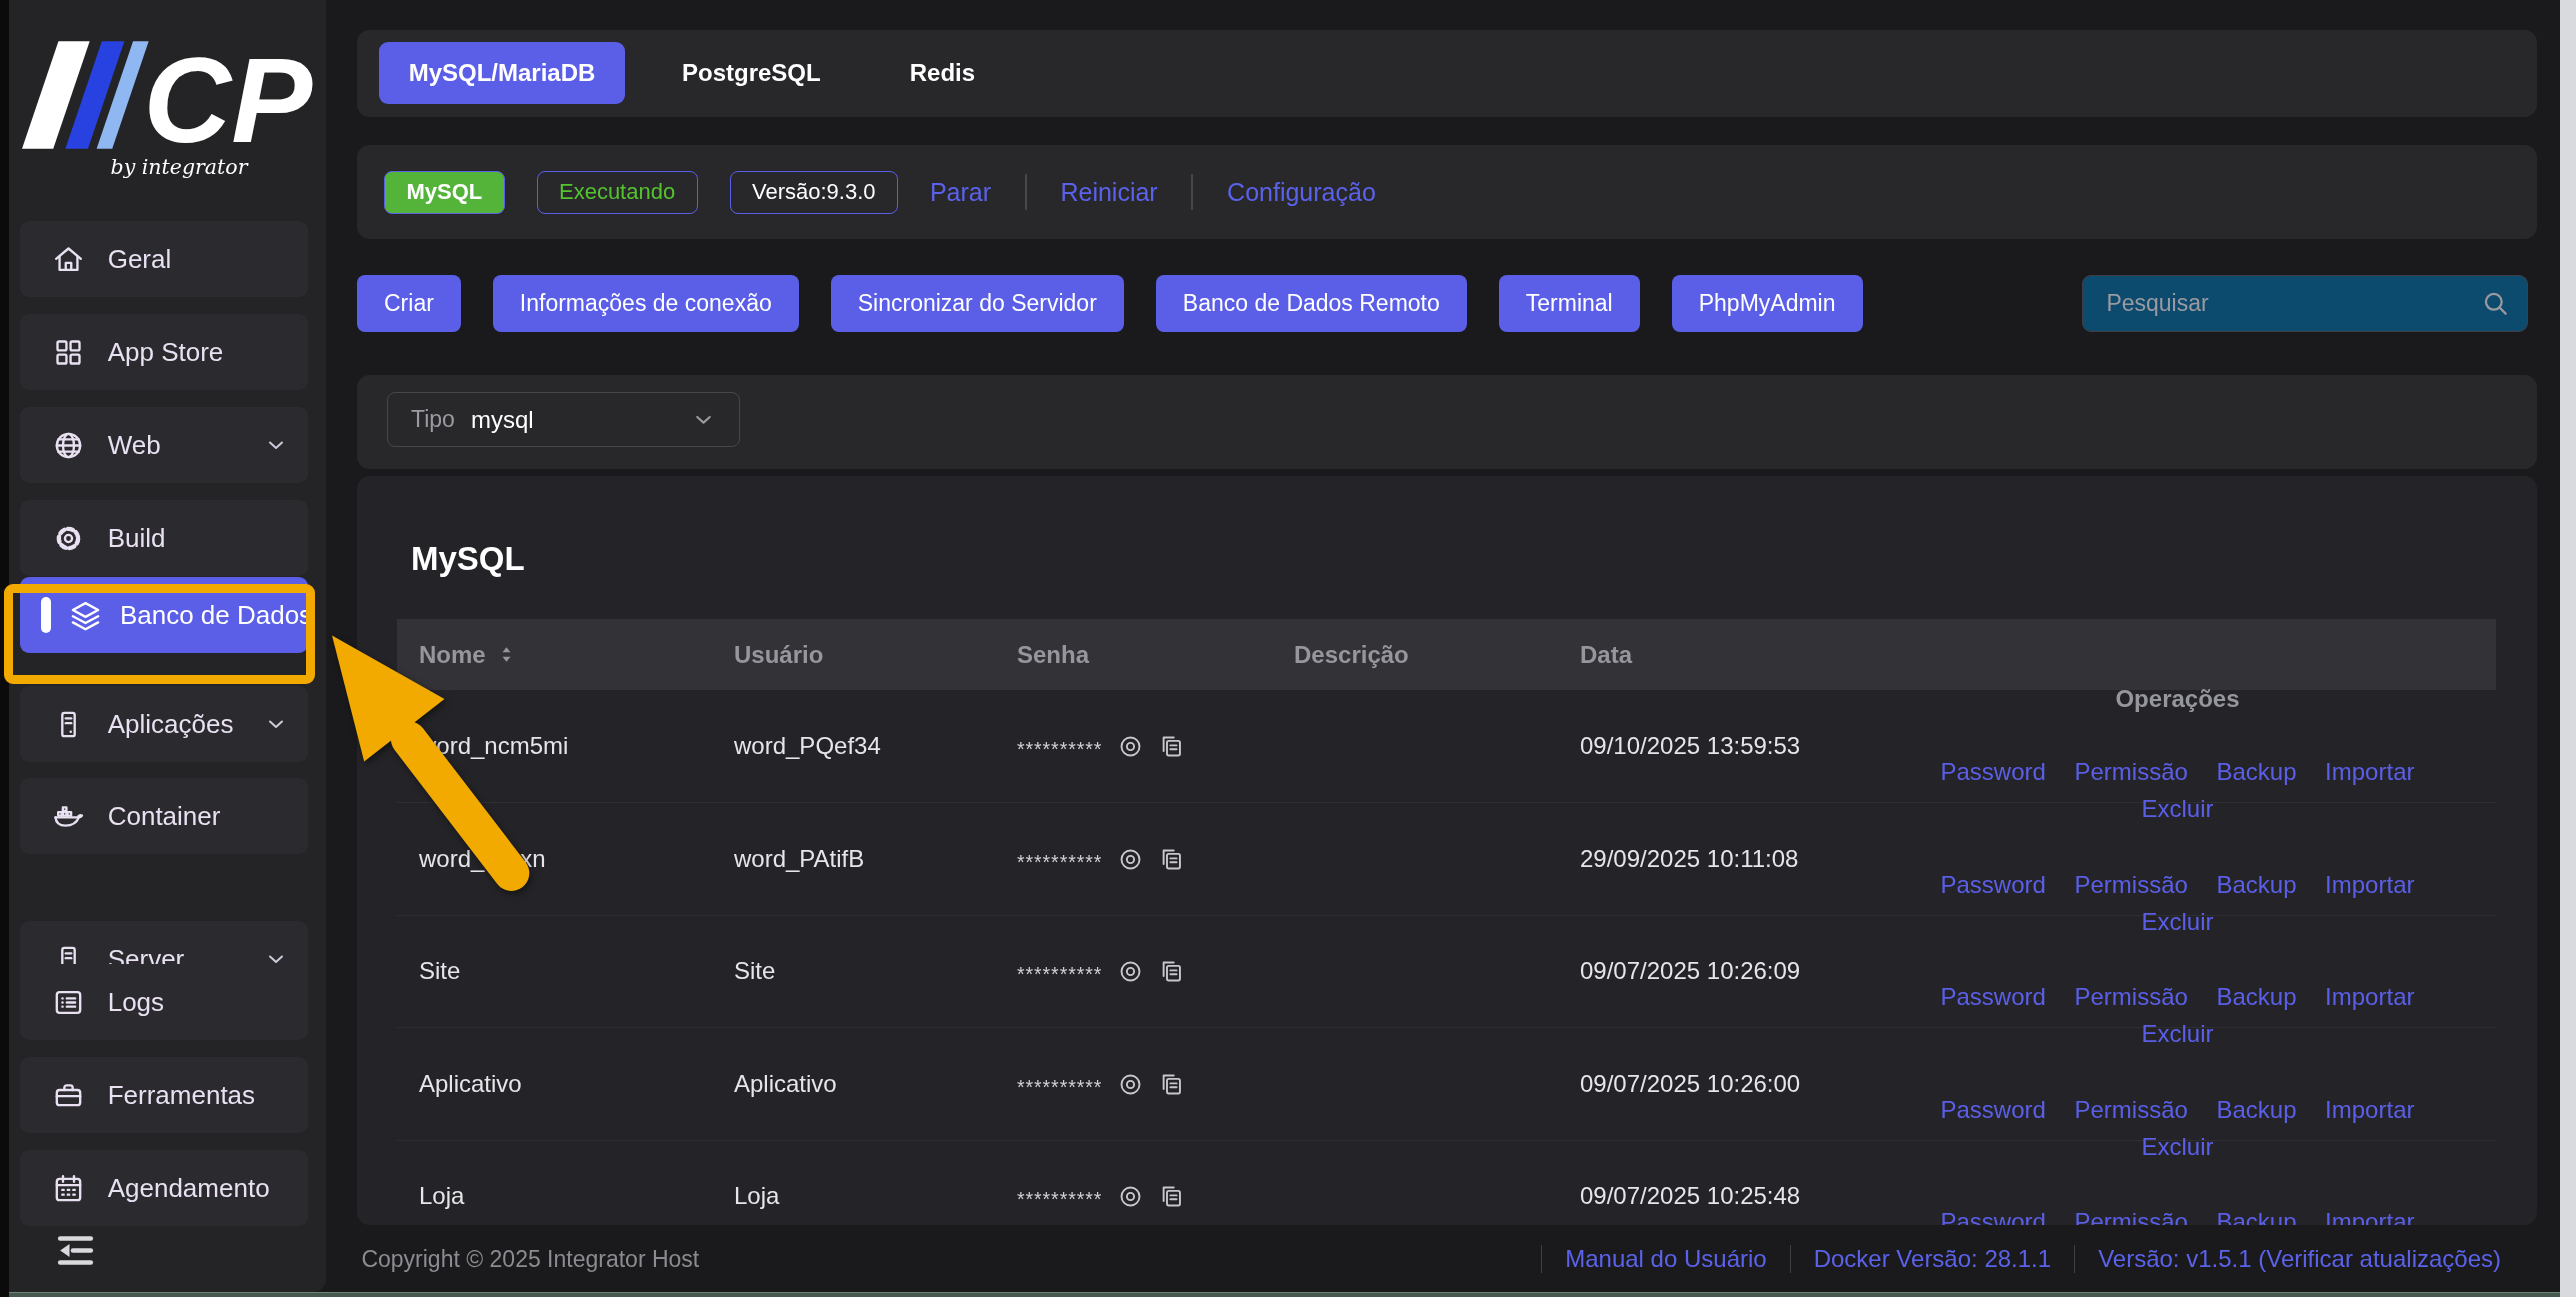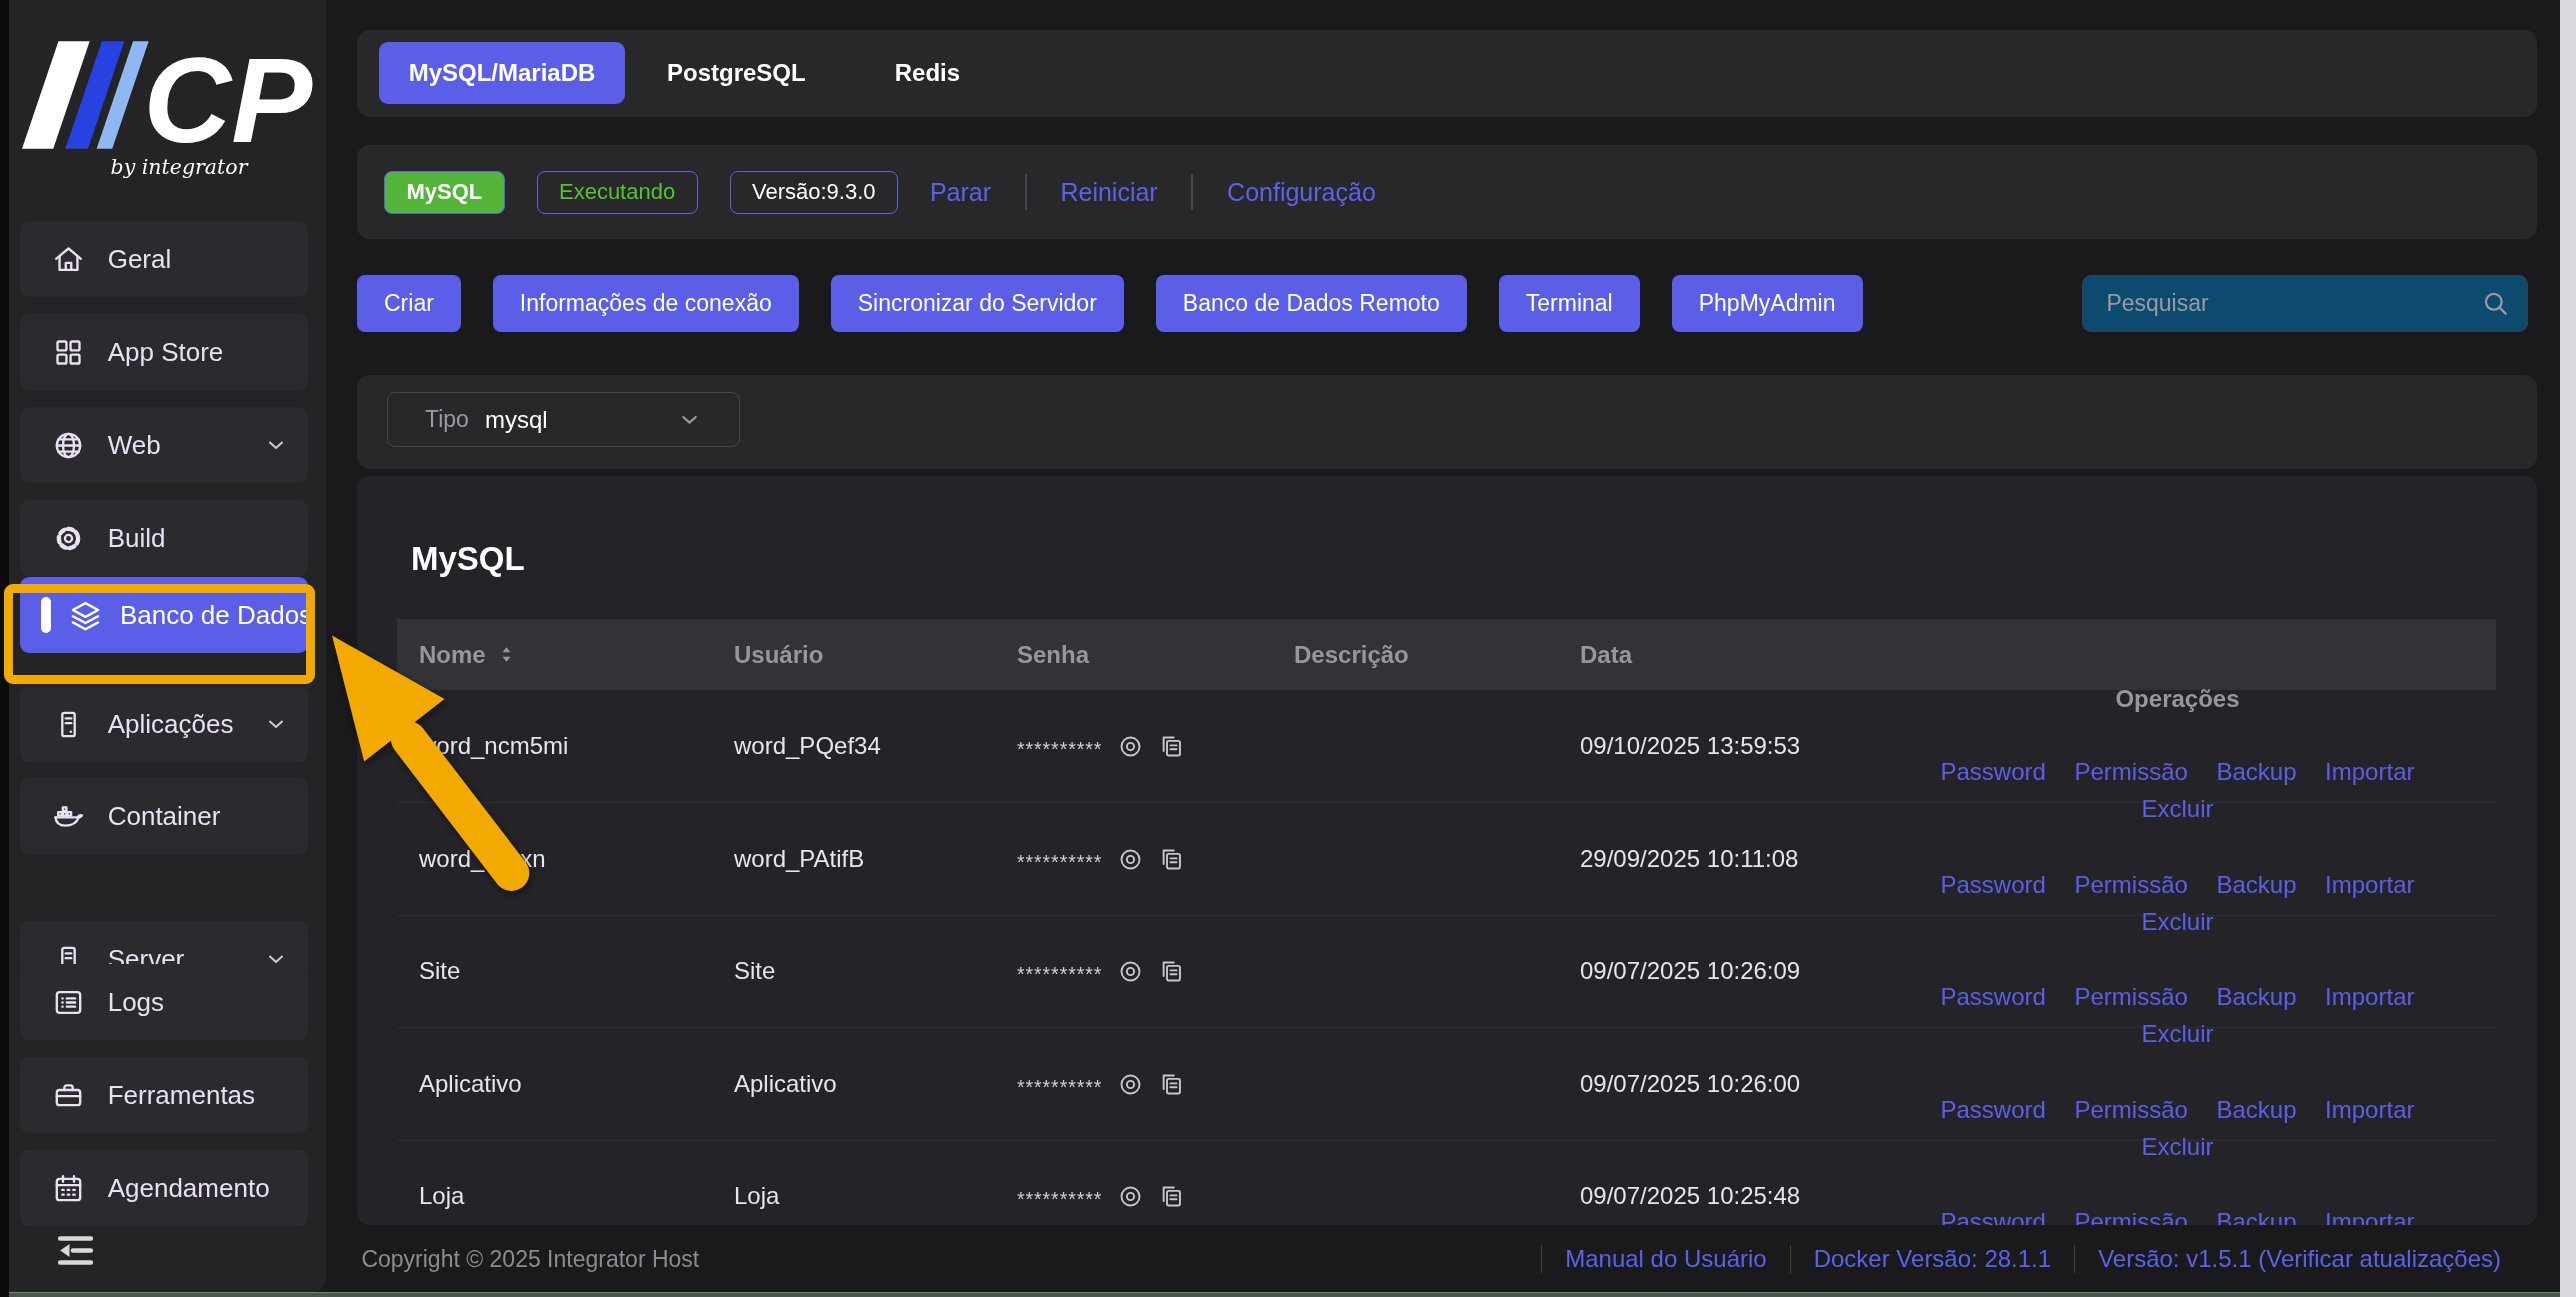--- a/index.html
+++ b/index.html
@@ -29,21 +29,21 @@
   
   #annot-rect{left:3.6px;top:584px;width:311px;height:100px;border:9.8px solid #f2a900;border-radius:9px;
               box-sizing:border-box;z-index:40;pointer-events:none;}
   #annot-arrow{left:0;top:0;width:2576px;height:1298px;z-index:41;pointer-events:none;}
 
   
   .panel{background:#28282b;border-radius:12.5px;}
   #tabs-panel{left:357px;top:29.5px;width:2180px;height:87px;display:flex;align-items:center;padding-left:22px;box-sizing:border-box;}
   .tab{font-size:24px;font-weight:bold;color:#fff;cursor:pointer;white-space:nowrap;}
   .tab.active{background:#5b5fe8;border-radius:9px;width:246px;height:62px;display:flex;align-items:center;justify-content:center;}
-  #tab-pg{margin-left:42px;} #tab-redis{margin-left:89px;}
+  #tab-pg{margin-left:57px;} #tab-redis{margin-left:89px;}
 
   #status-panel{left:357px;top:145px;width:2180px;height:94px;display:flex;align-items:center;
                 padding-left:27px;box-sizing:border-box;gap:32px;}
   .badge{height:43px;display:flex;align-items:center;justify-content:center;border-radius:8px;
          font-size:22px;padding:0 21.4px;box-sizing:border-box;white-space:nowrap;}
   .badge.green{background:#54b43a;border:1.8px solid #5b5fe8;color:#fff;font-weight:bold;}
   .badge.outline-green{border:1.8px solid #5b5fe8;color:#55c32f;}
   .badge.outline-white{border:1.8px solid #5b5fe8;color:#fff;}
   .status-link{color:#5b62ea;font-size:25px;cursor:pointer;white-space:nowrap;}
   .vdiv{width:1.8px;height:36px;background:#47474e;margin:0 1.8px;}
@@ -53,21 +53,21 @@
        align-items:center;padding:0 27px;white-space:nowrap;cursor:pointer;}
   #search-box{left:2082px;top:275px;width:446px;height:57px;background:#0c4a6e;border:0.9px solid #3e3e44;
               border-radius:9px;display:flex;align-items:center;box-sizing:border-box;padding:0 18px 0 21.4px;}
   #search-input{flex:1;background:transparent;border:none;outline:none;color:#ddd;font-size:23px;
                 font-family:"Liberation Sans",sans-serif;}
   #search-input::placeholder{color:#9a9aa0;}
   #search-icon{width:27px;height:27px;stroke:#9a9aa0;fill:none;stroke-width:2;stroke-linecap:round;}
 
   #filter-panel{left:357px;top:375px;width:2180px;height:94px;}
   #type-select{position:absolute;left:30px;top:17px;width:353px;height:55px;border:1.8px solid #45454c;
-               border-radius:8px;display:flex;align-items:center;padding:0 37px;box-sizing:border-box;cursor:pointer;}
+               border-radius:8px;display:flex;align-items:center;padding:0 23px;box-sizing:border-box;cursor:pointer;}
   #type-label{color:#9a9aa2;font-size:23px;} #type-value{color:#fff;font-size:24px;margin-left:16px;}
   #type-chev{margin-left:auto;width:25px;height:25px;stroke:#9a9aa2;fill:none;stroke-width:2;
              stroke-linecap:round;stroke-linejoin:round;}
 
   
   #table-panel{left:357px;top:476px;width:2180px;height:749px;background:#242428;border-radius:12.5px;overflow:hidden;}
   #table-title{position:absolute;left:54px;top:64px;font-size:33px;font-weight:bold;color:#fff;}
   #thead{position:absolute;left:40px;top:143px;width:2099px;height:71px;background:#323237;}
   .th{position:absolute;top:0;height:71px;display:flex;align-items:center;color:#96969d;
       font-size:24px;font-weight:bold;}

